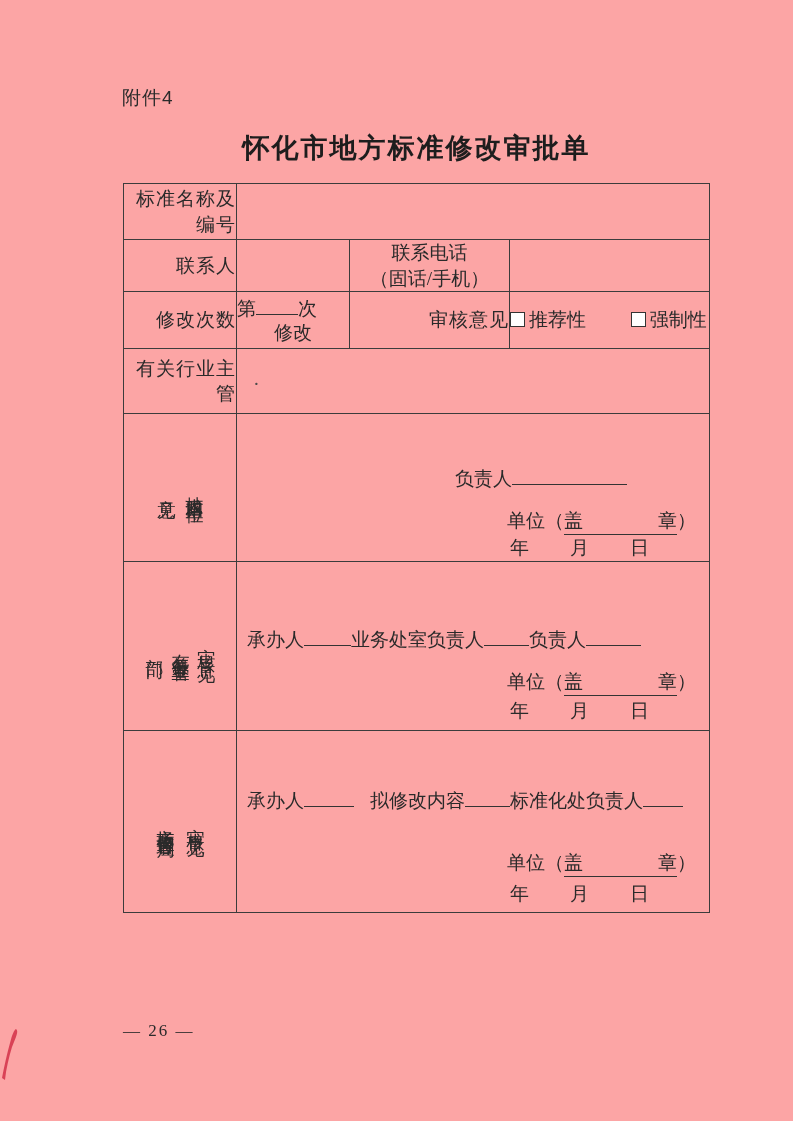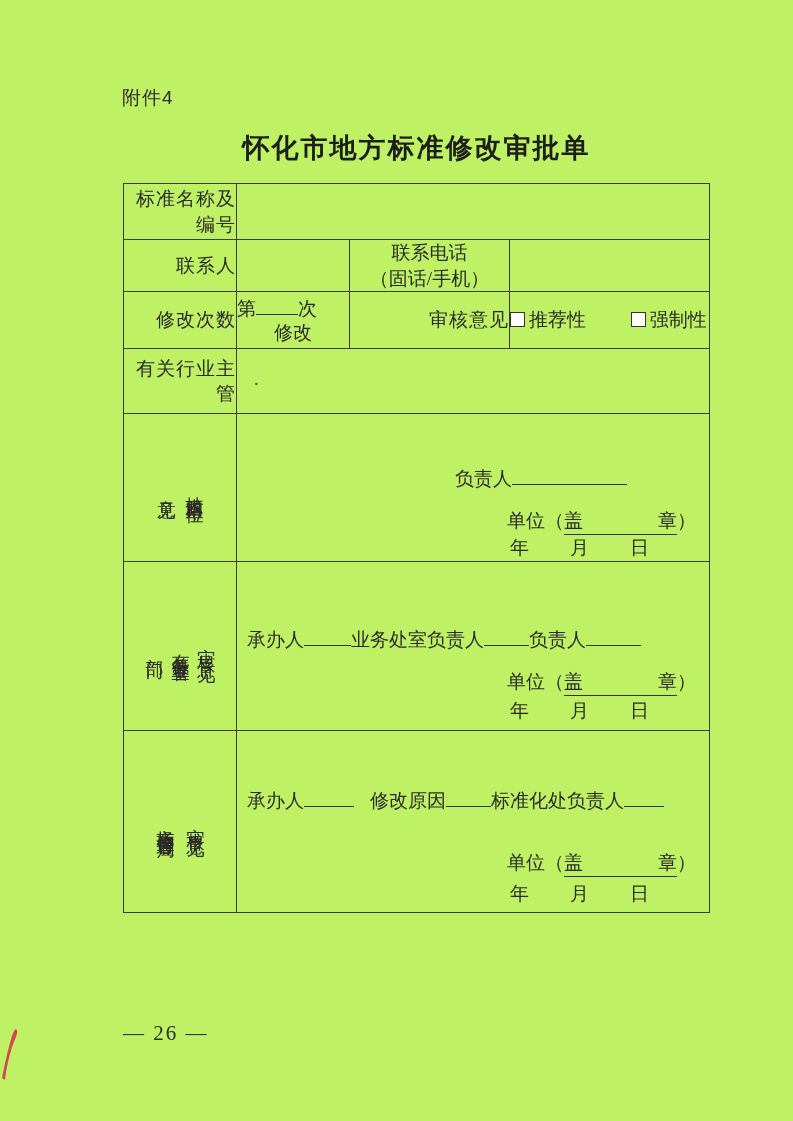--- a/index.html
+++ b/index.html
@@ -1,21 +1,21 @@
 <!DOCTYPE html>
 <html><head>
 <meta charset="utf-8">
 <style>
   html,body{margin:0;padding:0;}
   body{
     width:793px;height:1121px;background:#ffffff;
     font-family:"Liberation Serif","DejaVu Serif",serif;
     color:#262626;position:relative;overflow:hidden;
   }
-  .page{position:absolute;inset:0;background:#bef264;padding-left:22px;}
+  .page{position:absolute;inset:0;background:#fca5a5;padding-left:22px;}
 
   .attachment{
     position:absolute;left:122px;top:85px;
     font-size:19px;letter-spacing:1px;
     font-family:"Liberation Sans","DejaVu Sans",sans-serif;color:#2b2b2b;
   }
   .title{
     position:absolute;left:123px;top:130px;width:587px;margin:0;
     text-align:center;font-size:27px;font-weight:700;letter-spacing:2px;
     font-family:"Liberation Sans","DejaVu Sans",sans-serif;color:#1d1d1d;
@@ -80,21 +80,21 @@
   .date-line{padding-left:273px;letter-spacing:1px;}
   .r6 .date-line{margin-top:0;}
   .r7 .date-line{margin-top:2px;}
   .r8 .date-line{margin-top:4px;}
   .seal{display:inline-block;border-bottom:1.5px solid #333;}
   .seal-gap{display:inline-block;width:75px;}
 
   .stray-dot{position:absolute;left:254px;top:368px;font-size:19px;color:#4a4a4a;}
   .page-number{
     position:absolute;left:123px;top:1021px;
-    font-size:21px;letter-spacing:2px;color:#2b2b2b;
+    font-size:17px;letter-spacing:2px;color:#2b2b2b;
   }
   .red-mark{position:absolute;left:1px;top:1027px;}
 </style>
 </head>
 <body>
 
 <div class="page">
 
   <div class="attachment">附件4</div>
   <h1 class="title">怀化市地方标准修改审批单</h1>
@@ -190,21 +190,21 @@
 
     <tr class="r8">
       <td>
         <div class="vwrap">
           <span class="vcol">市场监督管理局</span>
           <span class="vcol spread3">审核意见</span>
         </div>
       </td>
       <td colspan="3" class="sig">
         <div class="sig-line1">
-          <span>承办人</span><span class="blank b50 gap-after"></span><span>修改原因</span><span class="blank b45"></span><span>标准化处负责人</span><span class="blank b40"></span>
+          <span>承办人</span><span class="blank b50 gap-after"></span><span>拟修改内容</span><span class="blank b45"></span><span>标准化处负责人</span><span class="blank b40"></span>
         </div>
         <div class="unit-line">
           <span>单位（</span><span class="seal"><span>盖</span><span class="seal-gap"></span><span>章</span></span><span>）</span>
         </div>
         <div class="date-line">年　　月　　日</div>
       </td>
     </tr>
   </tbody>
     </table>
 

